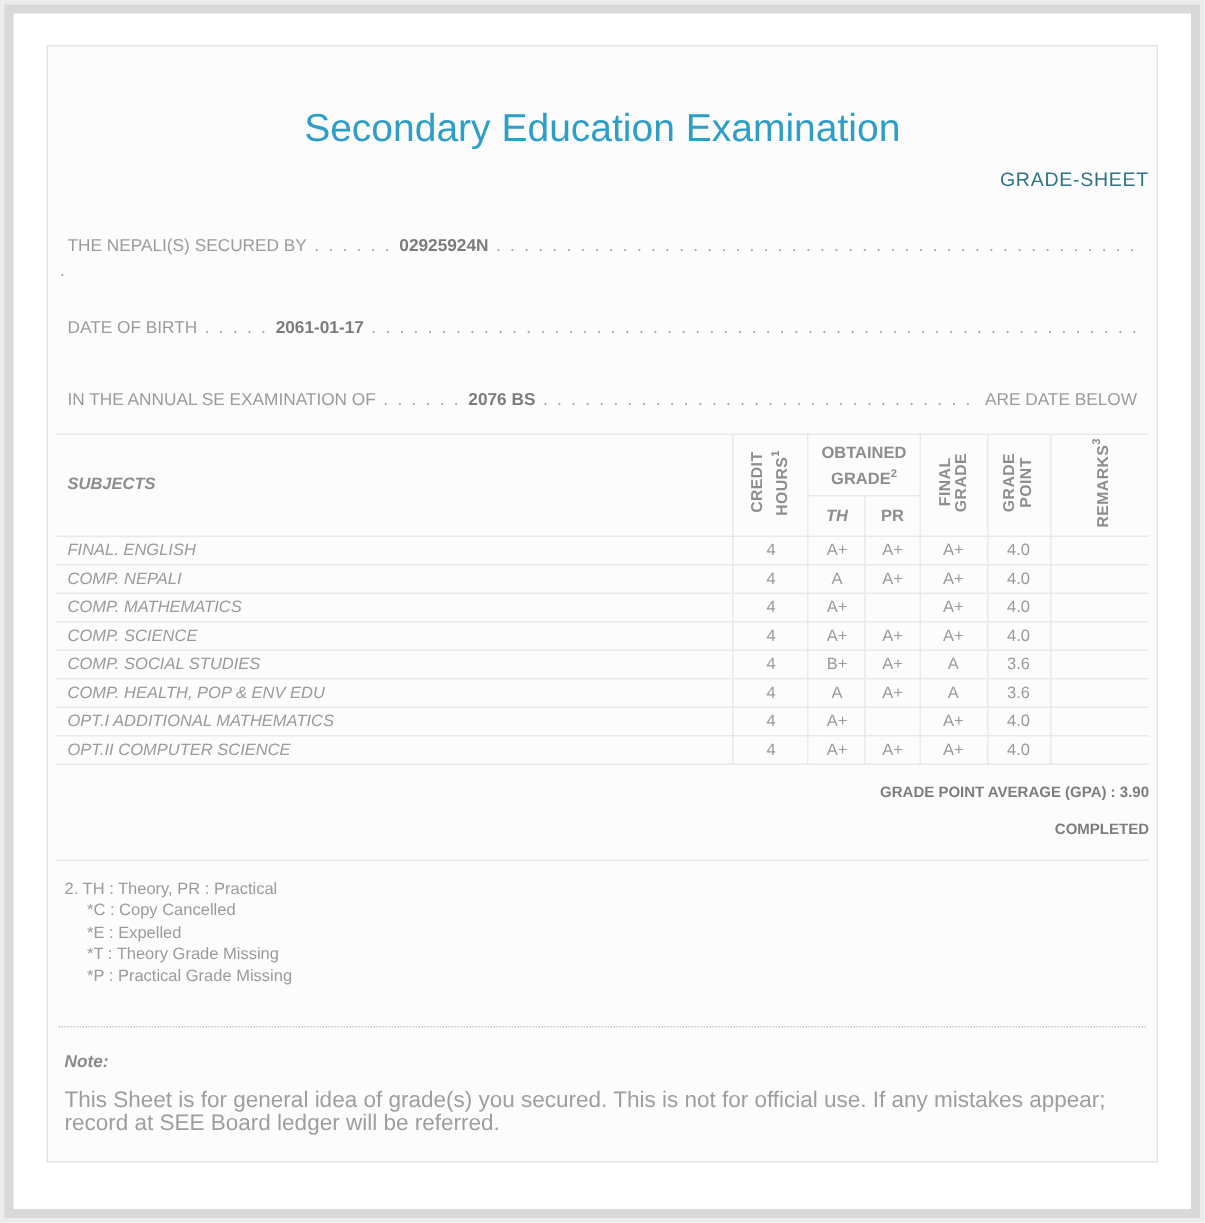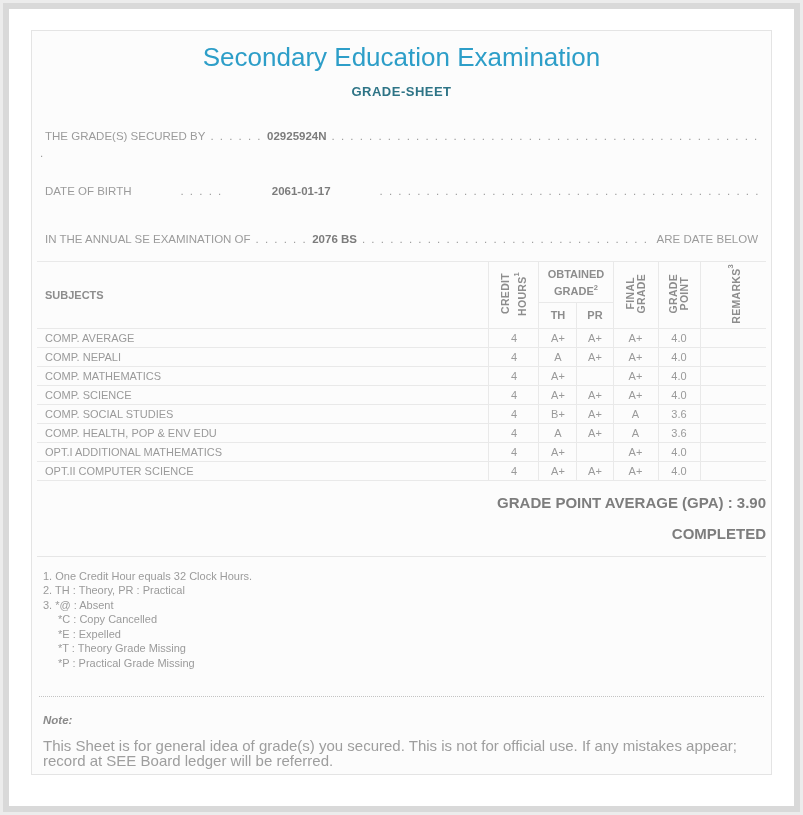--- a/index.html
+++ b/index.html
@@ -1,50 +1,50 @@
 <!DOCTYPE html>
 <html><head>
 <meta charset="utf-8">
 <style>
   * { margin:0; padding:0; box-sizing:border-box; }
   html,body { width:803px; height:815px; font-family:"Liberation Sans", sans-serif; background:#fff; }
   .frame { width:803px; height:815px; border:3px solid #ececec; background:#d9d9d9; padding:6px; }
   .paper { width:100%; height:100%; background:#ffffff; padding:21px 22px; }
   .card { width:100%; height:745px; background:#fcfcfc; border:1px solid #e4e4e4; padding:0 5px; overflow:hidden; }
 
-  .title { margin-top:11px; text-align:center; font-size:26px; font-weight:400; color:#2d9ec8; }
-  .subtitle { margin-top:11px; text-align:center; font-size:13px; font-weight:700; color:#2e7486; letter-spacing:.5px; }
+  .title { margin-top:39px; text-align:center; font-size:26px; font-weight:400; color:#2d9ec8; }
+  .subtitle { margin-top:11px; text-align:right; font-size:13px; font-weight:400; color:#2e7486; letter-spacing:.5px; }
 
   .info-line { display:flex; align-items:baseline; margin:0 8px; font-size:11.5px; color:#9b9b9b; white-space:nowrap; }
   .info-line .lbl { flex:none; }
   .dots { letter-spacing:1.5px; flex:none; margin-left:5px; }
   .dots.fill { flex:1 1 0; overflow:hidden; margin-left:5px; }
   .val { flex:none; font-weight:700; color:#7c7c7c; margin-left:5px; }
   .suffix { flex:none; margin-left:6px; }
   .line-secured { margin-top:31px; }
   .wrap-dot { margin:5px 8px 0 3px; font-size:11.5px; color:#9b9b9b; }
-  .line-dob { margin-top:26px;gap:44px; }
+  .line-dob { margin-top:26px; }
   .line-exam { margin-top:36px; }
 
   table { border-collapse:collapse; width:100%; margin-top:16px; table-layout:fixed; }
   th, td { border:1px solid #e9e9e9; }
-  th:first-child, td:first-child { border-left:none; }
+  th:first-child, td:first-child { border-left:none;font-style:italic; }
   th:last-child, td:last-child { border-right:none; }
   thead th { color:#8d8d8d; font-weight:700; font-size:11px; }
   th.subjects { text-align:left; padding-left:8px; }
   th.vert { vertical-align:middle; height:60px; padding:2px 0; text-align:center; }
   .v { display:inline-block; writing-mode:vertical-rl; transform:rotate(180deg); font-size:10.5px; line-height:11px; letter-spacing:.3px; white-space:nowrap; }
   th.obtained { height:36px; line-height:13px; font-size:11px; text-align:center; padding-top:2px;margin-top:18px; }
   tr.sub th { height:23px; font-size:11px;text-align:center; }
   sup { font-size:7.5px; }
   tbody td { color:#9a9a9a; font-size:11px; text-align:center; padding:3px 2px; line-height:12px; height:19px; }
   td.subj { text-align:left; padding-left:8px; }
 
   .summary { border-bottom:1px solid #e6e6e6; padding:13px 0 14px; text-align:right; }
-  .gpa, .completed { font-size:15px; font-weight:700; color:#7d7d7d; }
+  .gpa, .completed { font-size:10px; font-weight:700; color:#7d7d7d; }
   .completed { margin-top:14px; }
 
   .footnotes { margin:12px 6px 0; font-size:11px; color:#9b9b9b; line-height:14.5px; }
   .footnotes .indent { padding-left:15px; }
 
   .dotted-sep { margin:26px 2px 0; border-top:1px dotted #c3c3c3; }
 
   .note { margin:17px 6px 0; }
   .note-label { font-size:11.5px; font-weight:700; color:#8a8a8a;font-style:italic; }
   .note-text { margin-top:12px; font-size:15px; color:#9e9e9e; line-height:15px; max-width:700px; }
@@ -53,21 +53,21 @@
 <body>
 
 <div class="frame">
   <div class="paper">
     <div class="card">
 
       <div class="title">Secondary Education Examination</div>
       <div class="subtitle">GRADE-SHEET</div>
 
       <div class="info-line line-secured">
-        <span class="lbl">THE GRADE(S) SECURED BY</span>
+        <span class="lbl">THE NEPALI(S) SECURED BY</span>
         <span class="dots">. . . . . .</span>
         <span class="val">02925924N</span>
         <span class="dots fill">. . . . . . . . . . . . . . . . . . . . . . . . . . . . . . . . . . . . . . . . . . . . . . . . . . . . . . . . . . . . . . . . . . . . . . . . . . . . . . . . . . . . . . . . . . . . . . . . . . . . . . . . . . . . . . . . .</span>
       </div>
       <div class="wrap-dot">.</div>
 
       <div class="info-line line-dob">
         <span class="lbl">DATE OF BIRTH</span>
         <span class="dots">. . . . .</span>
         <span class="val">2061-01-17</span>
@@ -101,21 +101,21 @@
             <th class="vert" rowspan="2"><span class="v"><span>GRADE</span><br><span>POINT</span></span></th>
             <th class="vert" rowspan="2"><span class="v"><span>REMARKS</span><sup>3</sup></span></th>
           </tr>
           <tr class="sub">
             <th>TH</th>
             <th>PR</th>
           </tr>
         </thead>
         <tbody>
           <tr>
-            <td class="subj">COMP. AVERAGE</td>
+            <td class="subj">FINAL. ENGLISH</td>
             <td>4</td>
             <td>A+</td>
             <td>A+</td>
             <td>A+</td>
             <td>4.0</td>
             <td></td>
           </tr>
           <tr>
             <td class="subj">COMP. NEPALI</td>
             <td>4</td>
@@ -181,23 +181,21 @@
           </tr>
         </tbody>
       </table>
 
       <div class="summary">
         <div class="gpa">GRADE POINT AVERAGE (GPA) : 3.90</div>
         <div class="completed">COMPLETED</div>
       </div>
 
       <div class="footnotes">
-        <div>1. One Credit Hour equals 32 Clock Hours.</div>
         <div>2. TH : Theory, PR : Practical</div>
-        <div>3. *@ : Absent</div>
         <div class="indent">*C : Copy Cancelled</div>
         <div class="indent">*E : Expelled</div>
         <div class="indent">*T : Theory Grade Missing</div>
         <div class="indent">*P : Practical Grade Missing</div>
       </div>
 
       <div class="dotted-sep"></div>
 
       <div class="note">
         <div class="note-label">Note:</div>

